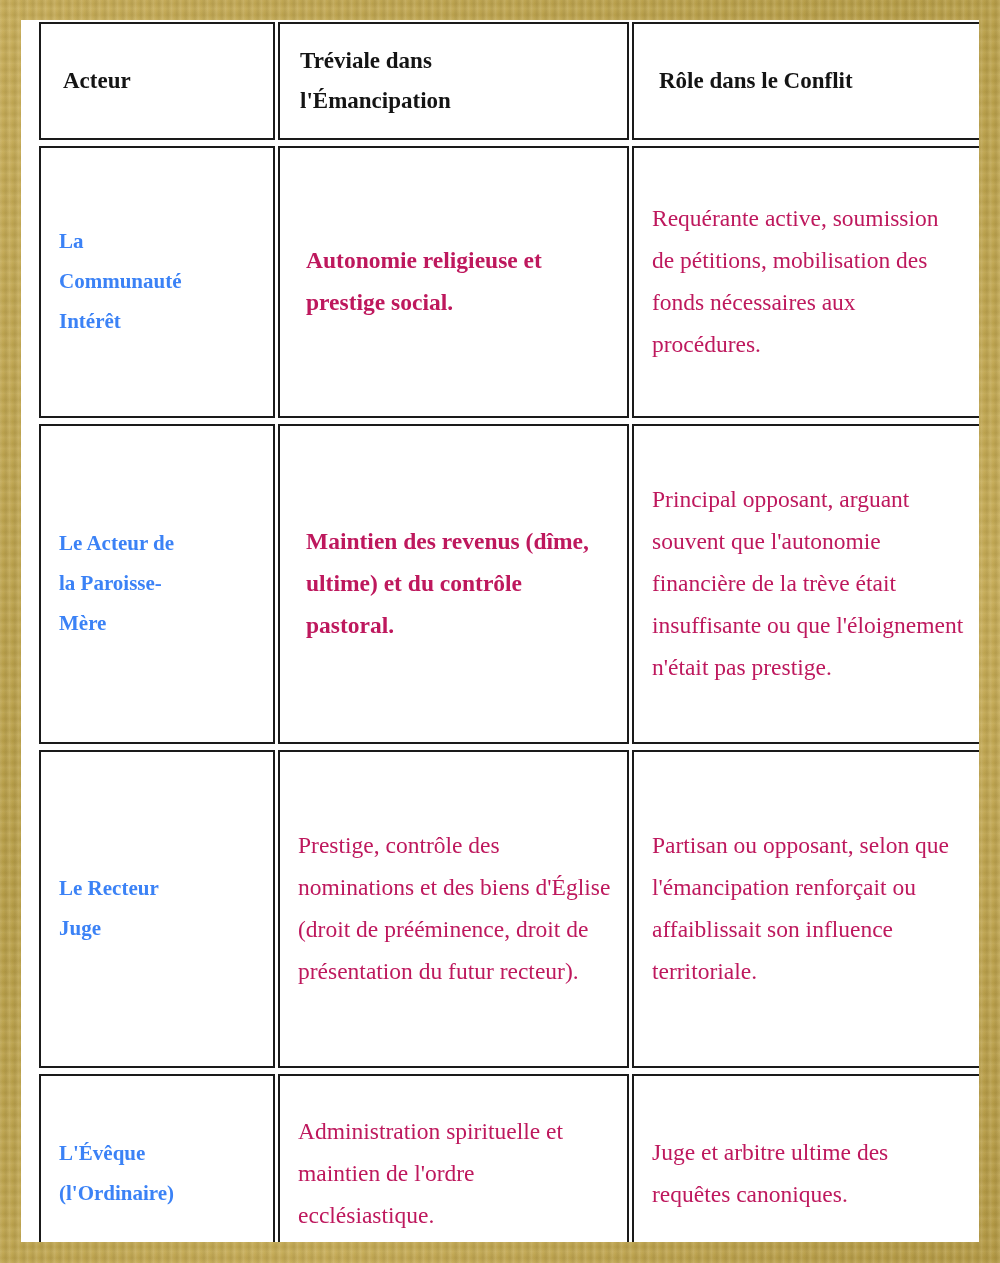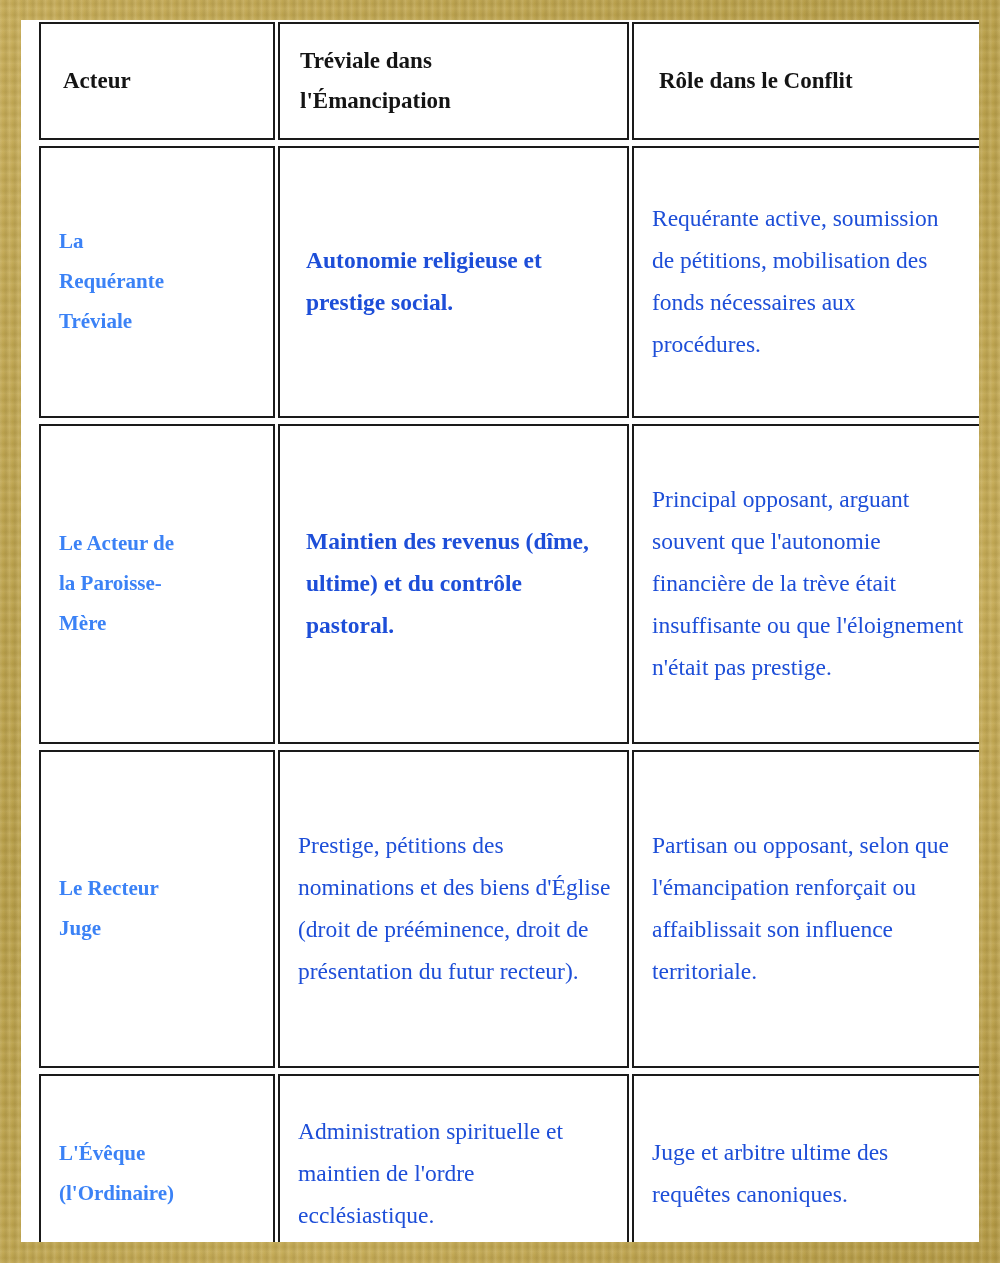--- a/index.html
+++ b/index.html
@@ -89,21 +89,21 @@
     line-height: 1.90;
     color: #3b82f6;
     padding-left: 22px;
     padding-right: 10px;
   }
 
   td.cell-body {
     font-weight: normal;
     font-size: 23.5px;
     line-height: 1.78;
-    color: #1d4ed8;
+    color: #be185d;
     padding-left: 22px;
     padding-right: 12px;
   }
   td.cell-body.indent-1 { padding-left: 26px; font-weight: bold; }
 
   tr.row-1 td { height: 272px; }
   tr.row-2 td { height: 320px; }
   tr.row-3 td { height: 318px; }
   tr.row-4 td { height: 200px; }
 
@@ -135,43 +135,43 @@
             <span class="txt-line">Rôle dans le Conflit</span>
           </th>
         </tr>
       </thead>
 
       <tbody>
 
         <tr class="row-1">
           <td class="cell-actor">
             <span class="txt-line">La</span>
-            <span class="txt-line">Requérante</span>
-            <span class="txt-line">Tréviale</span>
+            <span class="txt-line">Communauté</span>
+            <span class="txt-line">Intérêt</span>
           </td>
           <td class="cell-body indent-1">Autonomie religieuse et prestige social.</td>
           <td class="cell-body">Requérante active, soumission de pétitions, mobilisation des fonds nécessaires aux procédures.</td>
         </tr>
 
         <tr class="row-2">
           <td class="cell-actor">
             <span class="txt-line">Le Acteur de</span>
             <span class="txt-line">la Paroisse-</span>
             <span class="txt-line">Mère</span>
           </td>
           <td class="cell-body indent-1">Maintien des revenus (dîme, ultime) et du contrôle pastoral.</td>
           <td class="cell-body">Principal opposant, arguant souvent que l'autonomie financière de la trève était insuffisante ou que l'éloignement n'était pas prestige.</td>
         </tr>
 
         <tr class="row-3">
           <td class="cell-actor">
             <span class="txt-line">Le Recteur</span>
             <span class="txt-line">Juge</span>
           </td>
-          <td class="cell-body">Prestige, pétitions des nominations et des biens d'Église (droit de prééminence, droit de présentation du futur recteur).</td>
+          <td class="cell-body">Prestige, contrôle des nominations et des biens d'Église (droit de prééminence, droit de présentation du futur recteur).</td>
           <td class="cell-body">Partisan ou opposant, selon que l'émancipation renforçait ou affaiblissait son influence territoriale.</td>
         </tr>
 
         <tr class="row-4">
           <td class="cell-actor">
             <span class="txt-line">L'Évêque</span>
             <span class="txt-line">(l'Ordinaire)</span>
           </td>
           <td class="cell-body">Administration spirituelle et maintien de l'ordre ecclésiastique.</td>
           <td class="cell-body">Juge et arbitre ultime des requêtes canoniques.</td>

